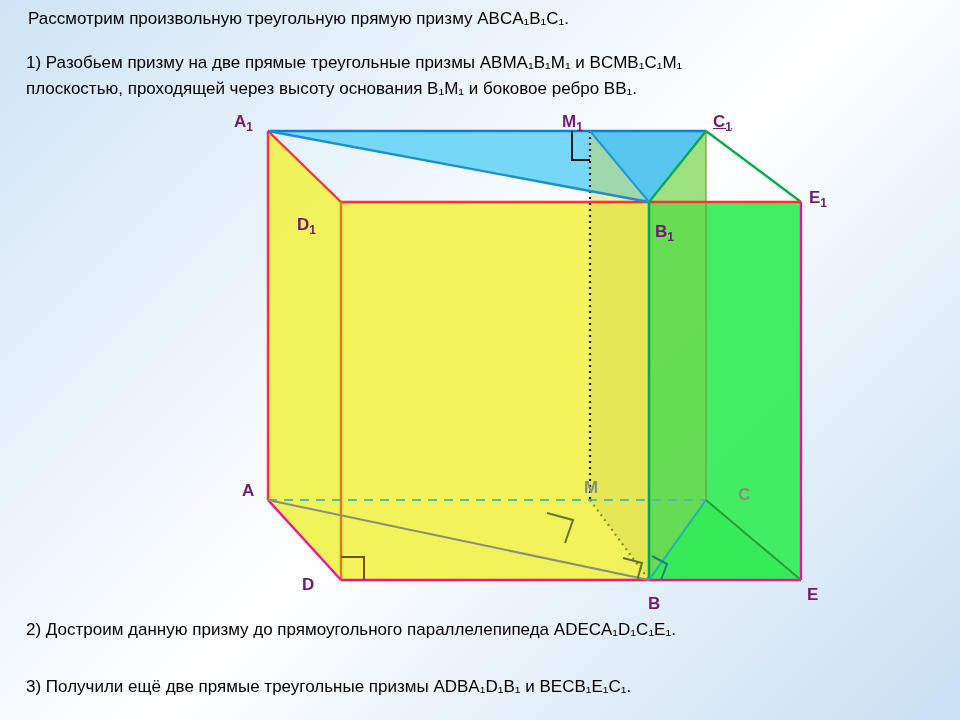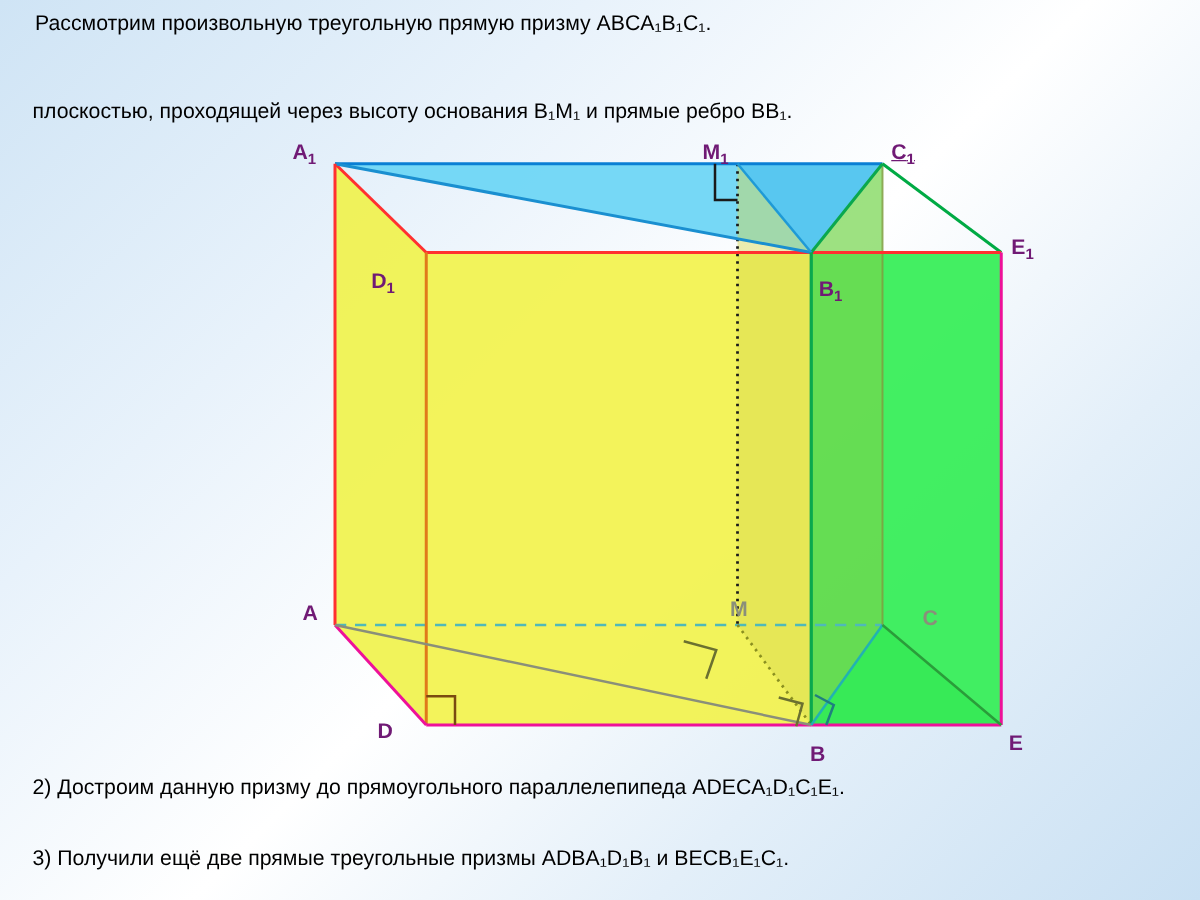--- a/index.html
+++ b/index.html
@@ -70,21 +70,22 @@
     <line x1="690" y1="500" x2="785" y2="580" stroke="#2a9d3a" stroke-width="2"></line>
 
     <polyline points="325,557 348,557 348,580" fill="none" stroke="#7a4a10" stroke-width="2"></polyline>
     <polyline points="531,513 557,520 549,543" fill="none" stroke="#6b7030" stroke-width="2"></polyline>
     <polyline points="607,558 626,563 621,581" fill="none" stroke="#6b7030" stroke-width="2"></polyline>
     <polyline points="636,556 651,564 645,580" fill="none" stroke="#1f7f7f" stroke-width="2"></polyline>
     <polyline points="556,131 556,160 574,160" fill="none" stroke="#1a1a1a" stroke-width="2"></polyline>
   </svg>
 
   <div class="txt" style="left:12px;top:8px;">Рассмотрим произвольную треугольную прямую призму ABCA₁B₁C₁.</div>
-  <div class="txt" style="left:10px;top:78px;">плоскостью, проходящей через высоту основания B₁M₁ и прямые ребро BB₁.</div>
+  <div class="txt" style="left:10px;top:52px;">1) Разобьем призму на две прямые треугольные призмы ABMA₁B₁M₁ и BCMB₁C₁M₁</div>
+  <div class="txt" style="left:10px;top:78px;">плоскостью, проходящей через высоту основания B₁M₁ и боковое ребро BB₁.</div>
   <div class="txt" style="left:10px;top:619px;">2) Достроим данную призму до прямоугольного параллелепипеда ADECA₁D₁C₁E₁.</div>
   <div class="txt" style="left:10px;top:676px;">3) Получили ещё две прямые треугольные призмы ADBA₁D₁B₁ и BECB₁E₁C₁.</div>
 
   <div id="vertex-labels">
       <div class="lbl" style="left: 218px; top: 112px;"><span>A</span><sub>1</sub></div>
       <div class="lbl" style="left: 546px; top: 112px;"><span>M</span><sub>1</sub></div>
       <div class="lbl" style="left: 697px; top: 112px; text-decoration: underline;"><span>C</span><sub>1</sub></div>
       <div class="lbl" style="left: 793px; top: 188px;"><span>E</span><sub>1</sub></div>
       <div class="lbl" style="left: 281px; top: 215px;"><span>D</span><sub>1</sub></div>
       <div class="lbl" style="left: 639px; top: 222px;"><span>B</span><sub>1</sub></div>

